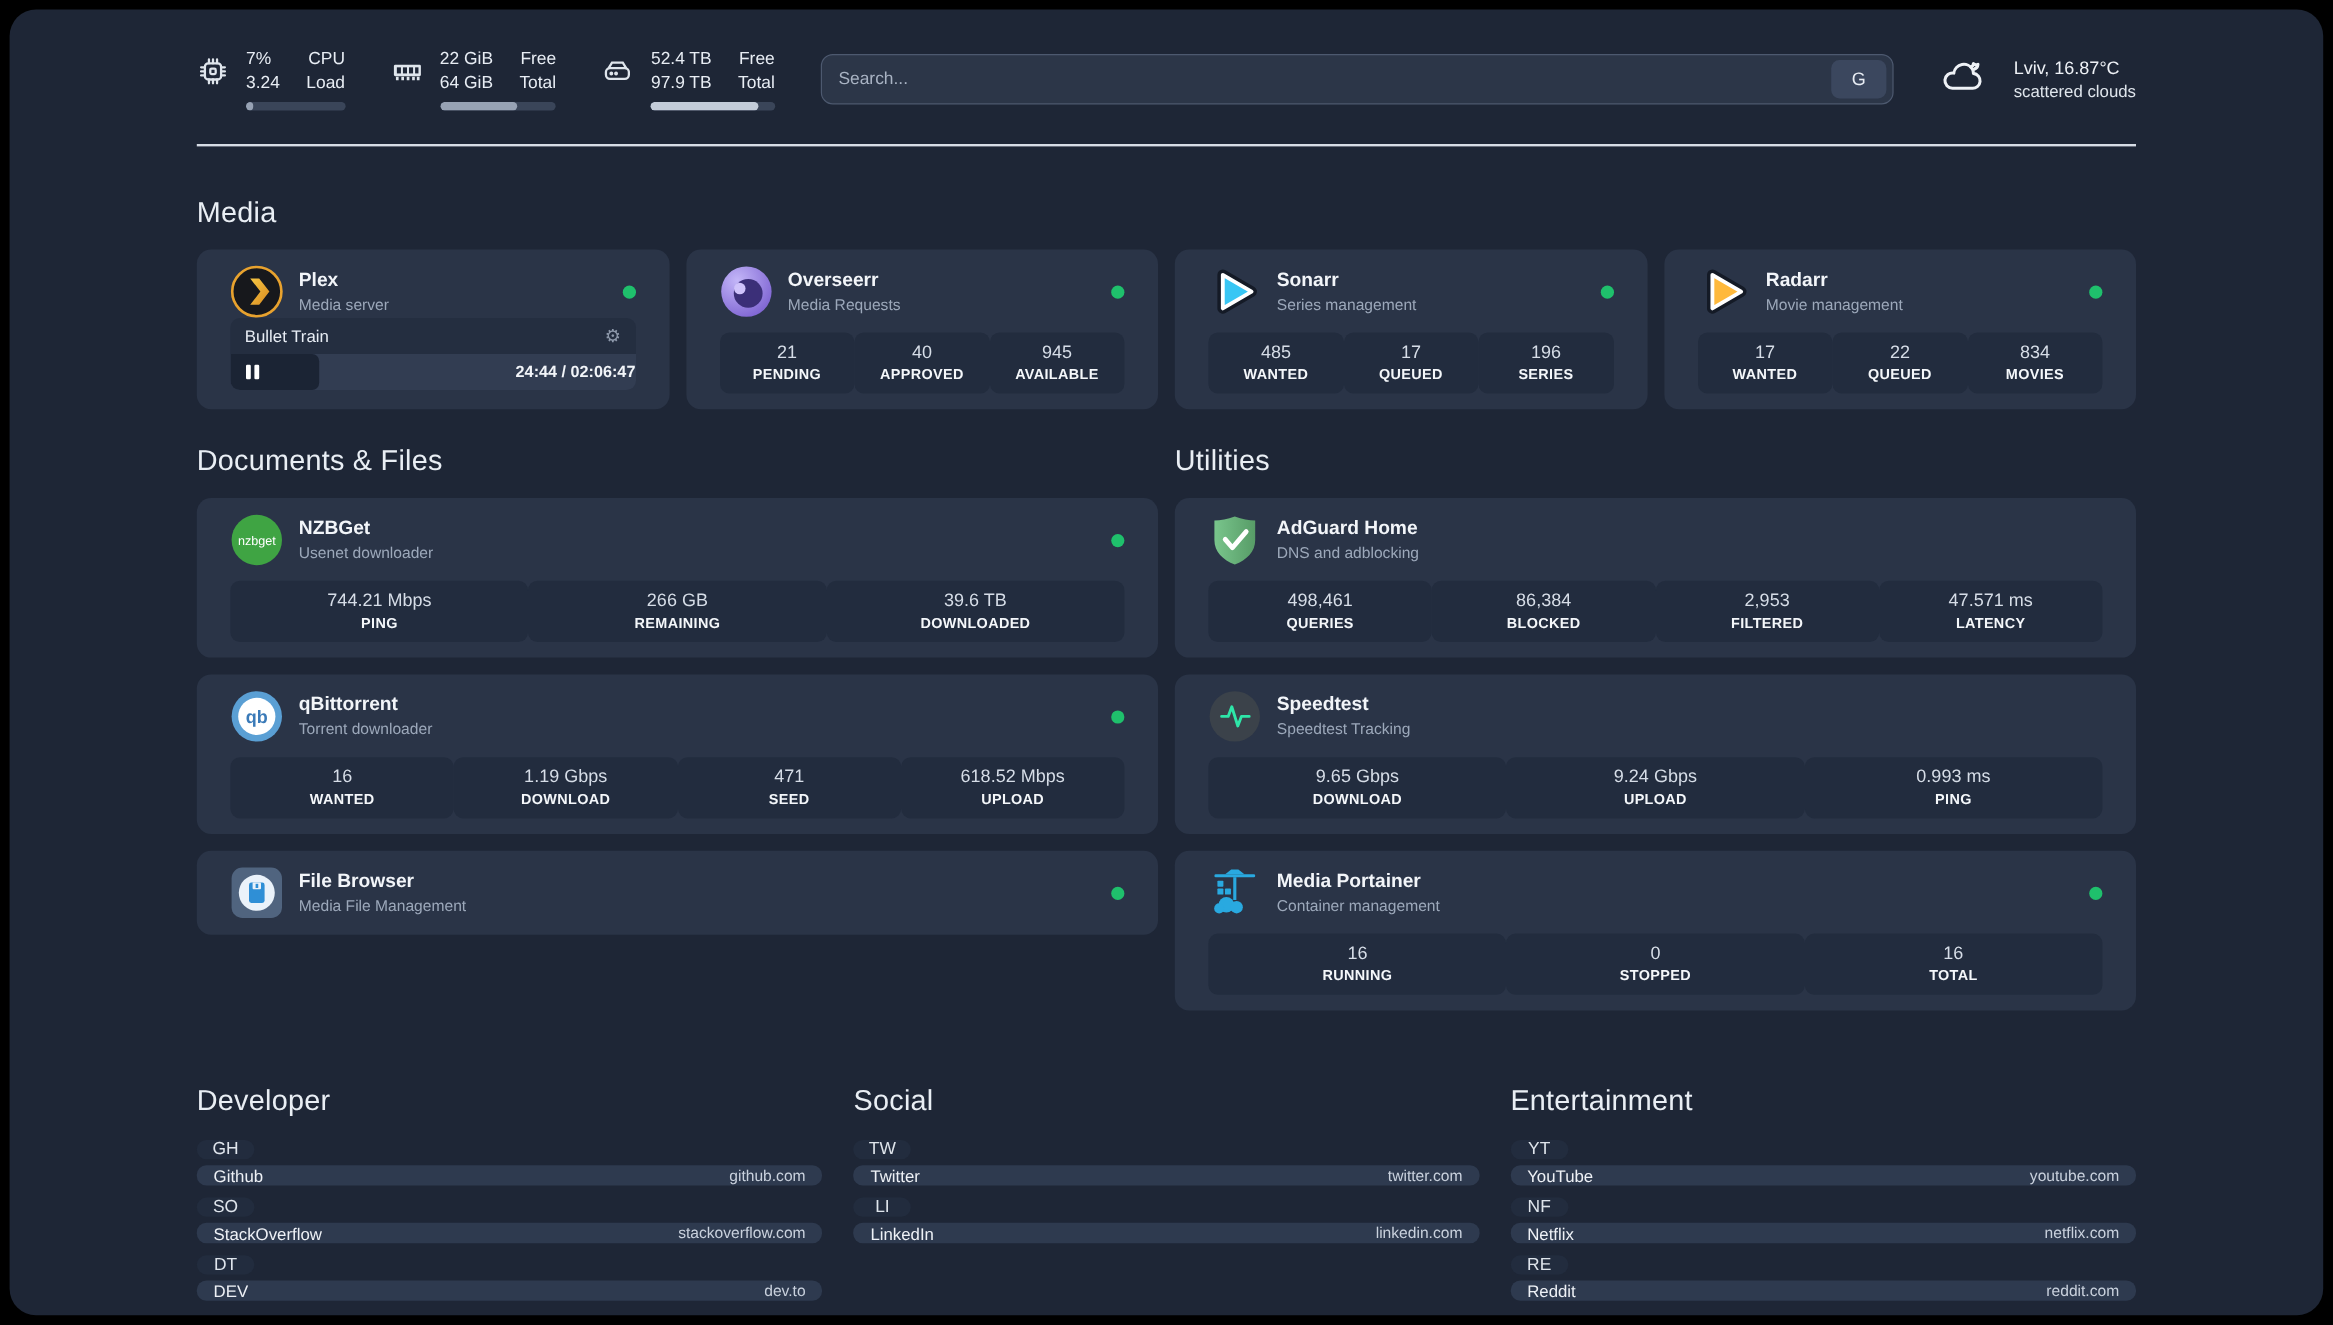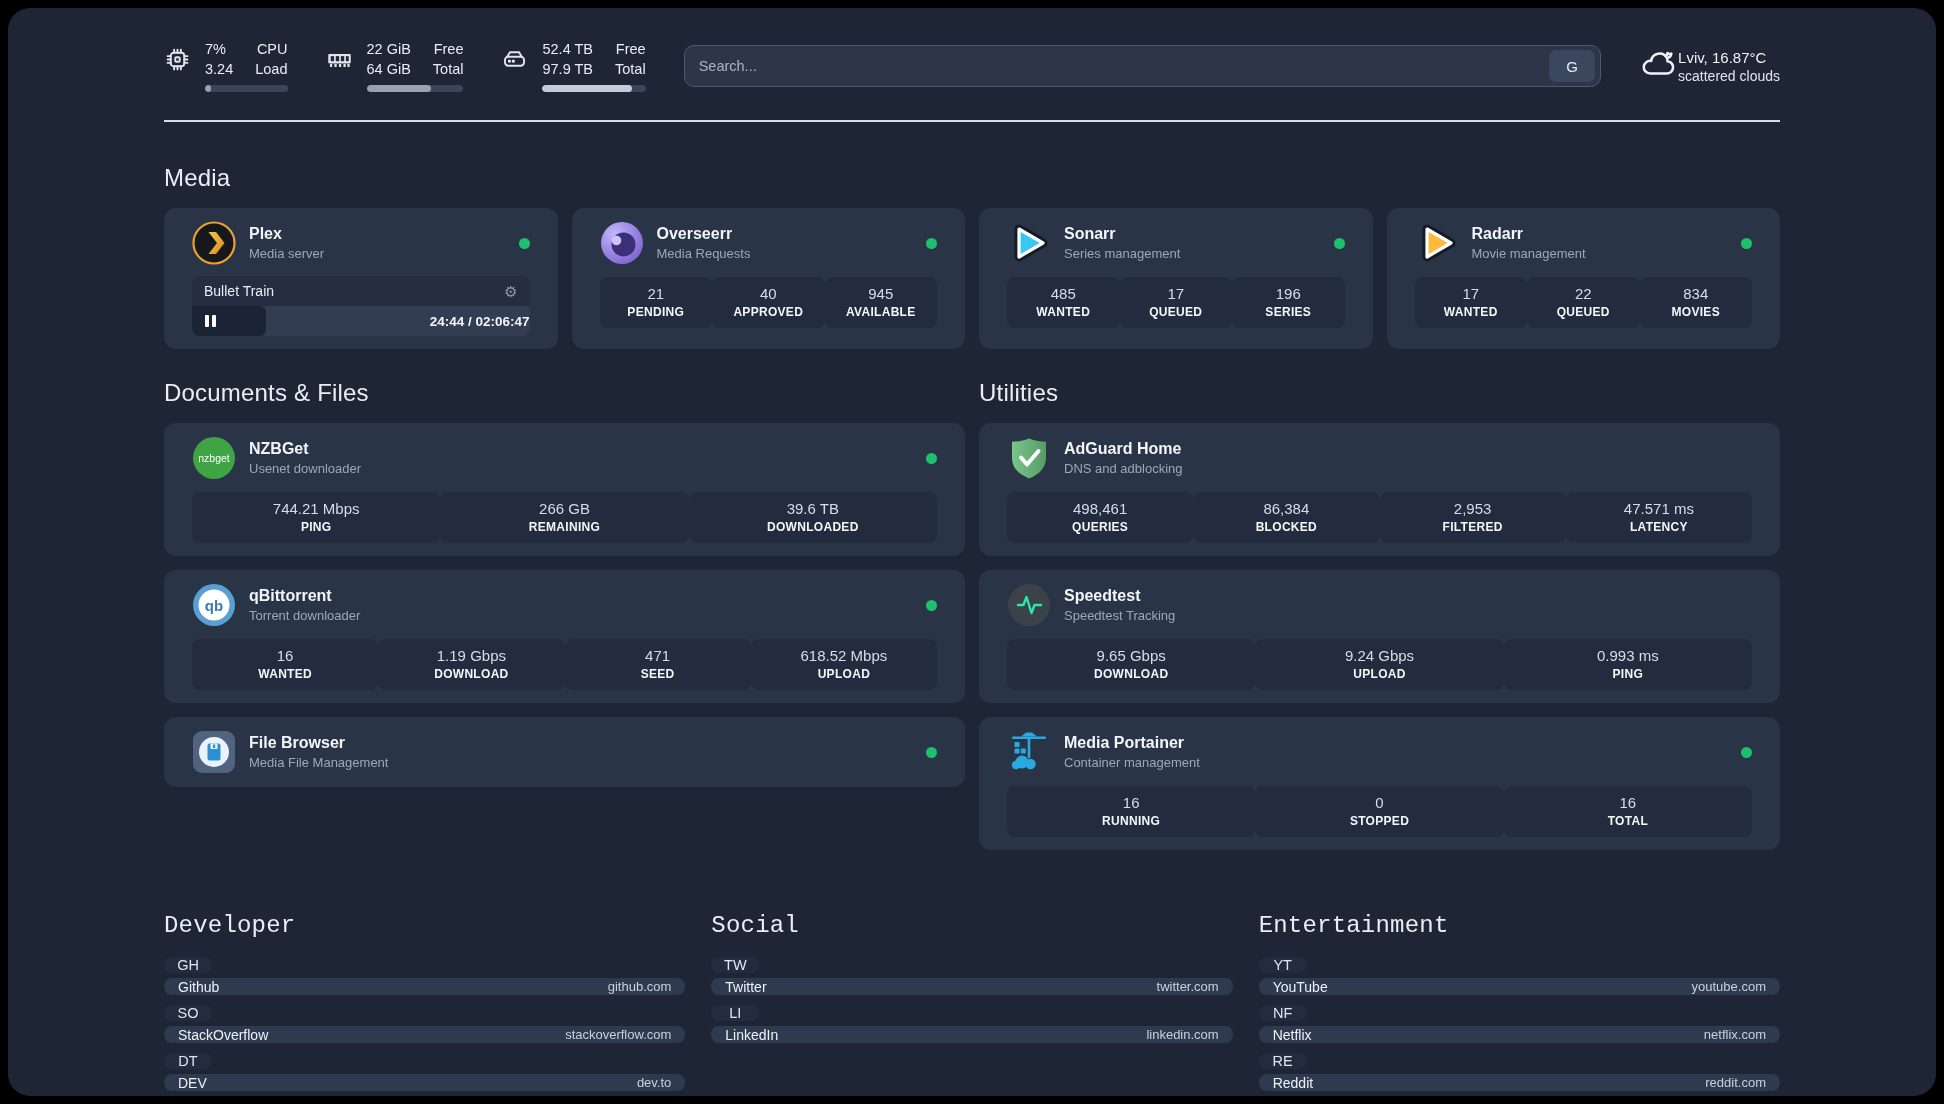--- a/index.html
+++ b/index.html
@@ -15,21 +15,21 @@
   .sys-labels { text-align: right; }
   .sys-track { margin-top: 5px; height: 7px; border-radius: 4px; background: #3a4559; overflow: hidden; }
   .sys-fill { height: 100%; background: #97a2b4; border-radius: 4px; }
   .sys-fill.bright { background: #c3ccd9; }
 
   .search { flex: 1; display: flex; align-items: center; background: #2c3648; border: 1px solid #4d596f; border-radius: 10px; height: 42px; padding: 0 5px 0 14px; }
   .search input { flex: 1; background: transparent; border: none; outline: none; color: #e8edf4; font-size: 14.5px; font-family: "Liberation Sans", sans-serif; }
   .search input::placeholder { color: #a9b3c3; }
   .g-btn { width: 46px; height: 32px; background: #3b475e; border-radius: 7px; display: flex; align-items: center; justify-content: center; color: #e8edf4; font-size: 15px; cursor: pointer; }
 
-  .weather { display: flex; align-items: center; gap: 1px; }
+  .weather { display: flex; align-items: center; gap: 24px; }
   .weather-icon svg { width: 38px; height: 38px; }
   .weather-line1 { font-size: 15px; color: #eef1f6; font-weight: 500; }
   .weather-line2 { font-size: 14px; color: #dfe5ec; margin-top: 2px; }
 
   .divider { margin-top: 26px; border: none; border-top: 2px solid #d7dde6; }
 
   
   .section-title { font-size: 24px; color: #e9eef4; font-weight: 500; letter-spacing: .2px; }
   .media-title { margin: 42px 0 16px; }
   .cards-4 { display: grid; grid-template-columns: repeat(4, 1fr); gap: 14px; }
@@ -44,32 +44,32 @@
   .app-name { font-size: 16px; font-weight: 700; color: #f2f5f9; }
   .app-desc { font-size: 13px; color: #9ca8ba; margin-top: 3px; }
   .dot { width: 11px; height: 11px; border-radius: 50%; background: #1fc06c; margin-left: auto; flex: none; }
 
   .stats { display: flex; gap: 0; margin-top: 12px; }
   .stat { flex: 1; background: #222c3e; border-radius: 8px; text-align: center; padding: 8px 4px 9px; }
   .stat-value { font-size: 15px; color: #d6dde7; }
   .stat-label { font-size: 12px; font-weight: 700; color: #f4f7fa; margin-top: 3px; letter-spacing: .3px; }
 
   
-  .player { margin-top: 11px; }
+  .player { }
   .player-title { background: #242e40; border-radius: 8px 8px 0 0; padding: 7px 12px; display: flex; align-items: center; font-size: 14px; color: #e8edf4; }
   .gear { margin-left: auto; color: #8d98aa; font-size: 15px; cursor: pointer; line-height: 1; }
   .player-bar { position: relative; background: #323d52; border-radius: 0 0 8px 8px; height: 30px; overflow: hidden; }
   .player-elapsed { position: absolute; left: 0; top: 0; bottom: 0; background: #1b2434; border-radius: 0 6px 6px 0; display: flex; align-items: center; padding-left: 13px; }
   .pause { display: flex; gap: 3.5px; cursor: pointer; }
   .pause i { width: 3.5px; height: 12px; background: #fff; border-radius: 1px; display: block; }
   .player-time { position: absolute; right: 0; top: 50%; transform: translateY(-50%); font-size: 13.5px; font-weight: 600; color: #f2f5f9; }
 
   
   .three-col { display: grid; grid-template-columns: repeat(3, 1fr); gap: 26px; margin-top: 62px; padding-bottom: 40px; }
-  .links-title { margin-bottom: 18px; font-family: Liberation Mono, monospace; }
+  .links-title { margin-bottom: 18px; }
   .link-row { display: flex; gap: 5px; height: 38px; margin-bottom: 10px; cursor: pointer; flex-direction: column; }
   .link-tag { width: 48px; flex: none; background: #222c3e; border-radius: 8px; display: flex; align-items: center; justify-content: center; color: #dfe5ec; font-size: 14.5px; font-weight: 500; }
   .link-pill { flex: 1; background: #2e3a4f; border-radius: 8px; display: flex; align-items: center; padding: 0 14px; }
   .link-name { font-size: 14px; color: #eef1f6; }
   .link-url { margin-left: auto; font-size: 13px; color: #c9d1dd; }
 </style>
 </head>
 <body>
 
 <div class="frame">

